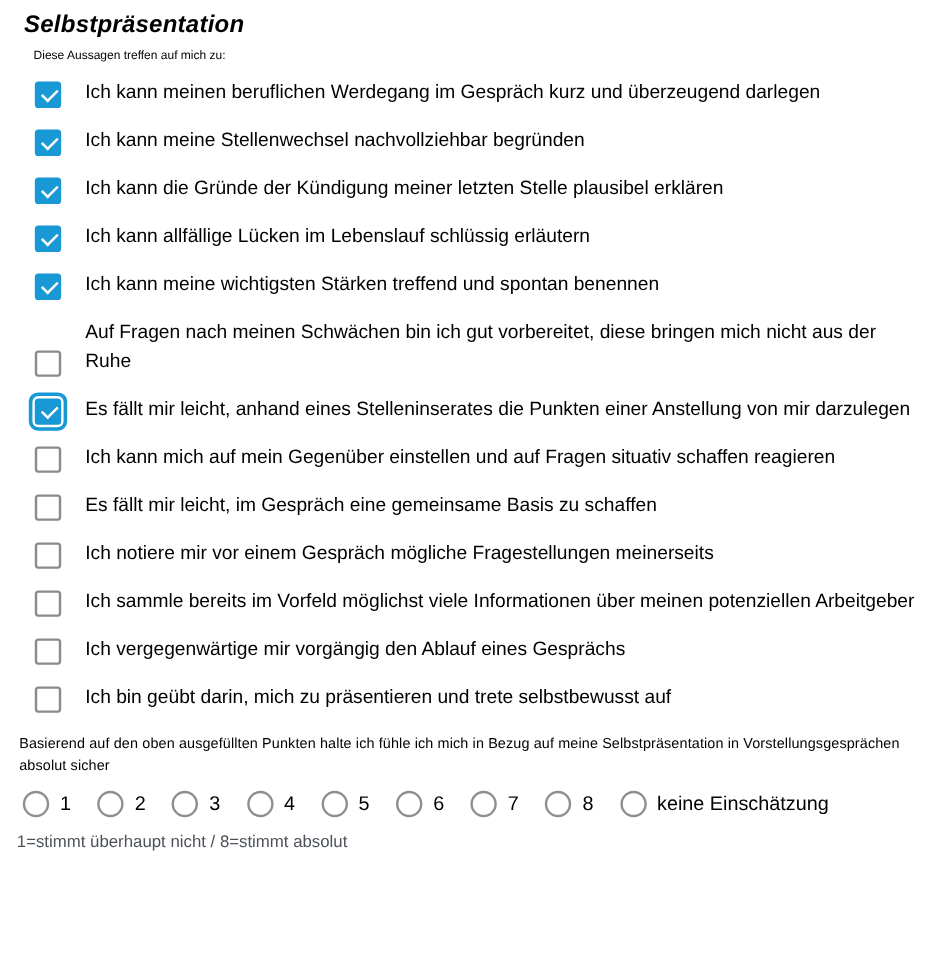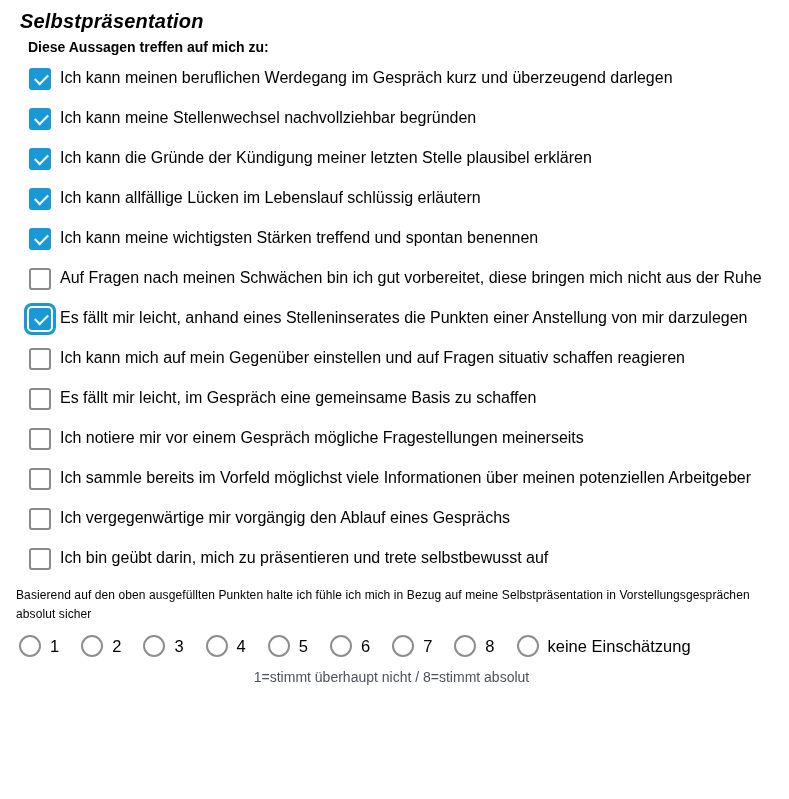--- a/index.html
+++ b/index.html
@@ -7,24 +7,24 @@
   body {
     width: 789px; height: 799px; overflow: hidden;
     font-family: "Liberation Sans", "DejaVu Sans", sans-serif;
     color: #000;
     padding: 8px 20px 0 20px;
   }
   .page-title {
     font-size: 20px; font-weight: bold; line-height: 26px; letter-spacing: 0.2px; font-style: italic;
   }
   .list-subtitle {
-    font-size: 14px; font-weight: bold; margin: 4px 0 0 8px; line-height: 18px;
+    font-size: 10px; font-weight: normal; margin: 4px 0 0 8px; line-height: 18px;
   }
   .statement-list { margin: 10px 0 0 9px; }
-  .row { display: flex; align-items: flex-end; gap: 9px; margin-bottom: 16px; cursor: default; }
+  .row { display: flex; align-items: flex-end; gap: 20px; margin-bottom: 16px; cursor: default; }
   .checkbox {
     flex: 0 0 auto; width: 22px; height: 22px; margin-top: 1px;
     border: 2px solid var(--checkbox-border); border-radius: 3px;
     background: #fff; position: relative;
   }
   .checkbox.checked { background: var(--accent); border-color: var(--accent); }
   .checkbox.checked::after {
     content: ""; position: absolute; left: 3.5px; top: 4px;
     width: 11px; height: 6px;
     border-left: 2.6px solid #fff; border-bottom: 2.6px solid #fff;
@@ -36,21 +36,21 @@
     font-size: 12px; font-weight: normal; line-height: 19px;
     max-width: 748px; margin: 8px 0 0 -4px; letter-spacing: 0.1px;
   }
   .rating-scale { display: flex; align-items: center; column-gap: 22px; margin: 10px 0 0 -1px; }
   .radio-group { display: flex; align-items: center; gap: 9px; cursor: default; }
   .radio {
     flex: 0 0 auto; width: 22px; height: 22px; border-radius: 50%;
     border: 2px solid var(--radio-border); background: #fff;
   }
   .radio-label { font-size: 16.5px; line-height: 24px; white-space: nowrap; }
-  .rating-footnote { font-size: 14px; margin: 11px 0 0 -6px; color: var(--footnote); text-align: center; }
+  .rating-footnote { font-size: 14px; margin: 11px 0 0 -6px; color: var(--footnote); }
 </style>
 </head>
 <body>
 
 <h1 class="page-title">Selbstpräsentation</h1>
 <div class="list-subtitle">Diese Aussagen treffen auf mich zu:</div>
 
 <div class="statement-list">
     <label class="row">
       <span class="checkbox checked"></span>

